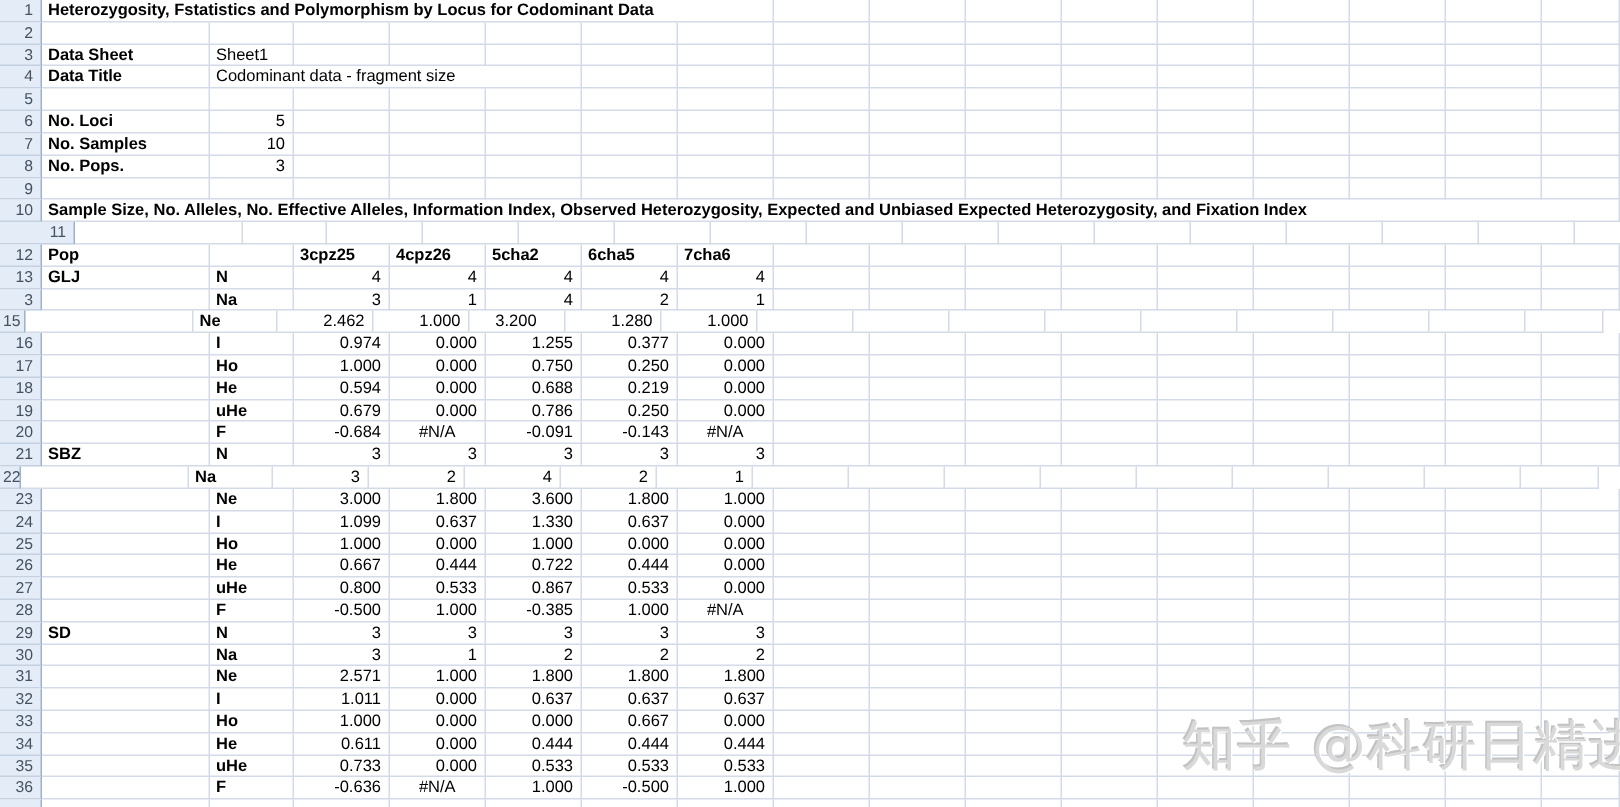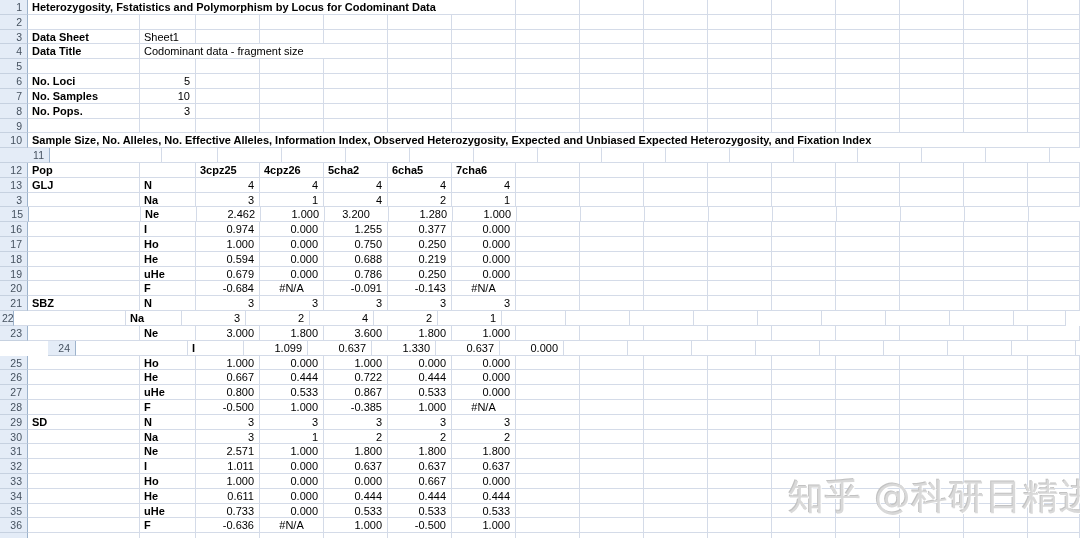--- a/index.html
+++ b/index.html
@@ -273,21 +273,21 @@
       <div class="cell" style="width: 64px;"></div>
       <div class="cell" style="width: 64px;"></div>
       <div class="cell" style="width: 64px;"></div>
       <div class="cell" style="width: 64px;"></div>
       <div class="cell" style="width: 64px;"></div>
       <div class="cell" style="width: 64px;"></div>
       <div class="cell" style="width: 64px;"></div>
       <div class="cell" style="width: 52px;"></div>
     </div>
     <div class="row">
-      <div class="cell rowhdr" style="width: 29px;">15</div>
+      <div class="cell rowhdr" style="width: 17px;">15</div>
       <div class="cell" style="width: 112px;"></div>
       <div class="cell b" style="width: 56px;">Ne</div>
       <div class="cell r" style="width: 64px;">2.462</div>
       <div class="cell r" style="width: 64px;">1.000</div>
       <div class="cell r" style="width: 64px; text-align: center;">3.200</div>
       <div class="cell r" style="width: 64px;">1.280</div>
       <div class="cell r" style="width: 64px;">1.000</div>
       <div class="cell" style="width: 64px;"></div>
       <div class="cell" style="width: 64px;"></div>
       <div class="cell" style="width: 64px;"></div>
@@ -444,21 +444,21 @@
       <div class="cell" style="width: 64px;"></div>
       <div class="cell" style="width: 64px;"></div>
       <div class="cell" style="width: 64px;"></div>
       <div class="cell" style="width: 64px;"></div>
       <div class="cell" style="width: 64px;"></div>
       <div class="cell" style="width: 64px;"></div>
       <div class="cell" style="width: 64px;"></div>
       <div class="cell" style="width: 52px;"></div>
     </div>
     <div class="row">
-      <div class="cell rowhdr" style="width: 28px; margin-left: 48px;">24</div>
+      <div class="cell rowhdr" style="width: 28px;">24</div>
       <div class="cell" style="width: 112px;"></div>
       <div class="cell b" style="width: 56px;">I</div>
       <div class="cell r" style="width: 64px;">1.099</div>
       <div class="cell r" style="width: 64px;">0.637</div>
       <div class="cell r" style="width: 64px;">1.330</div>
       <div class="cell r" style="width: 64px;">0.637</div>
       <div class="cell r" style="width: 64px;">0.000</div>
       <div class="cell" style="width: 64px;"></div>
       <div class="cell" style="width: 64px;"></div>
       <div class="cell" style="width: 64px;"></div>

